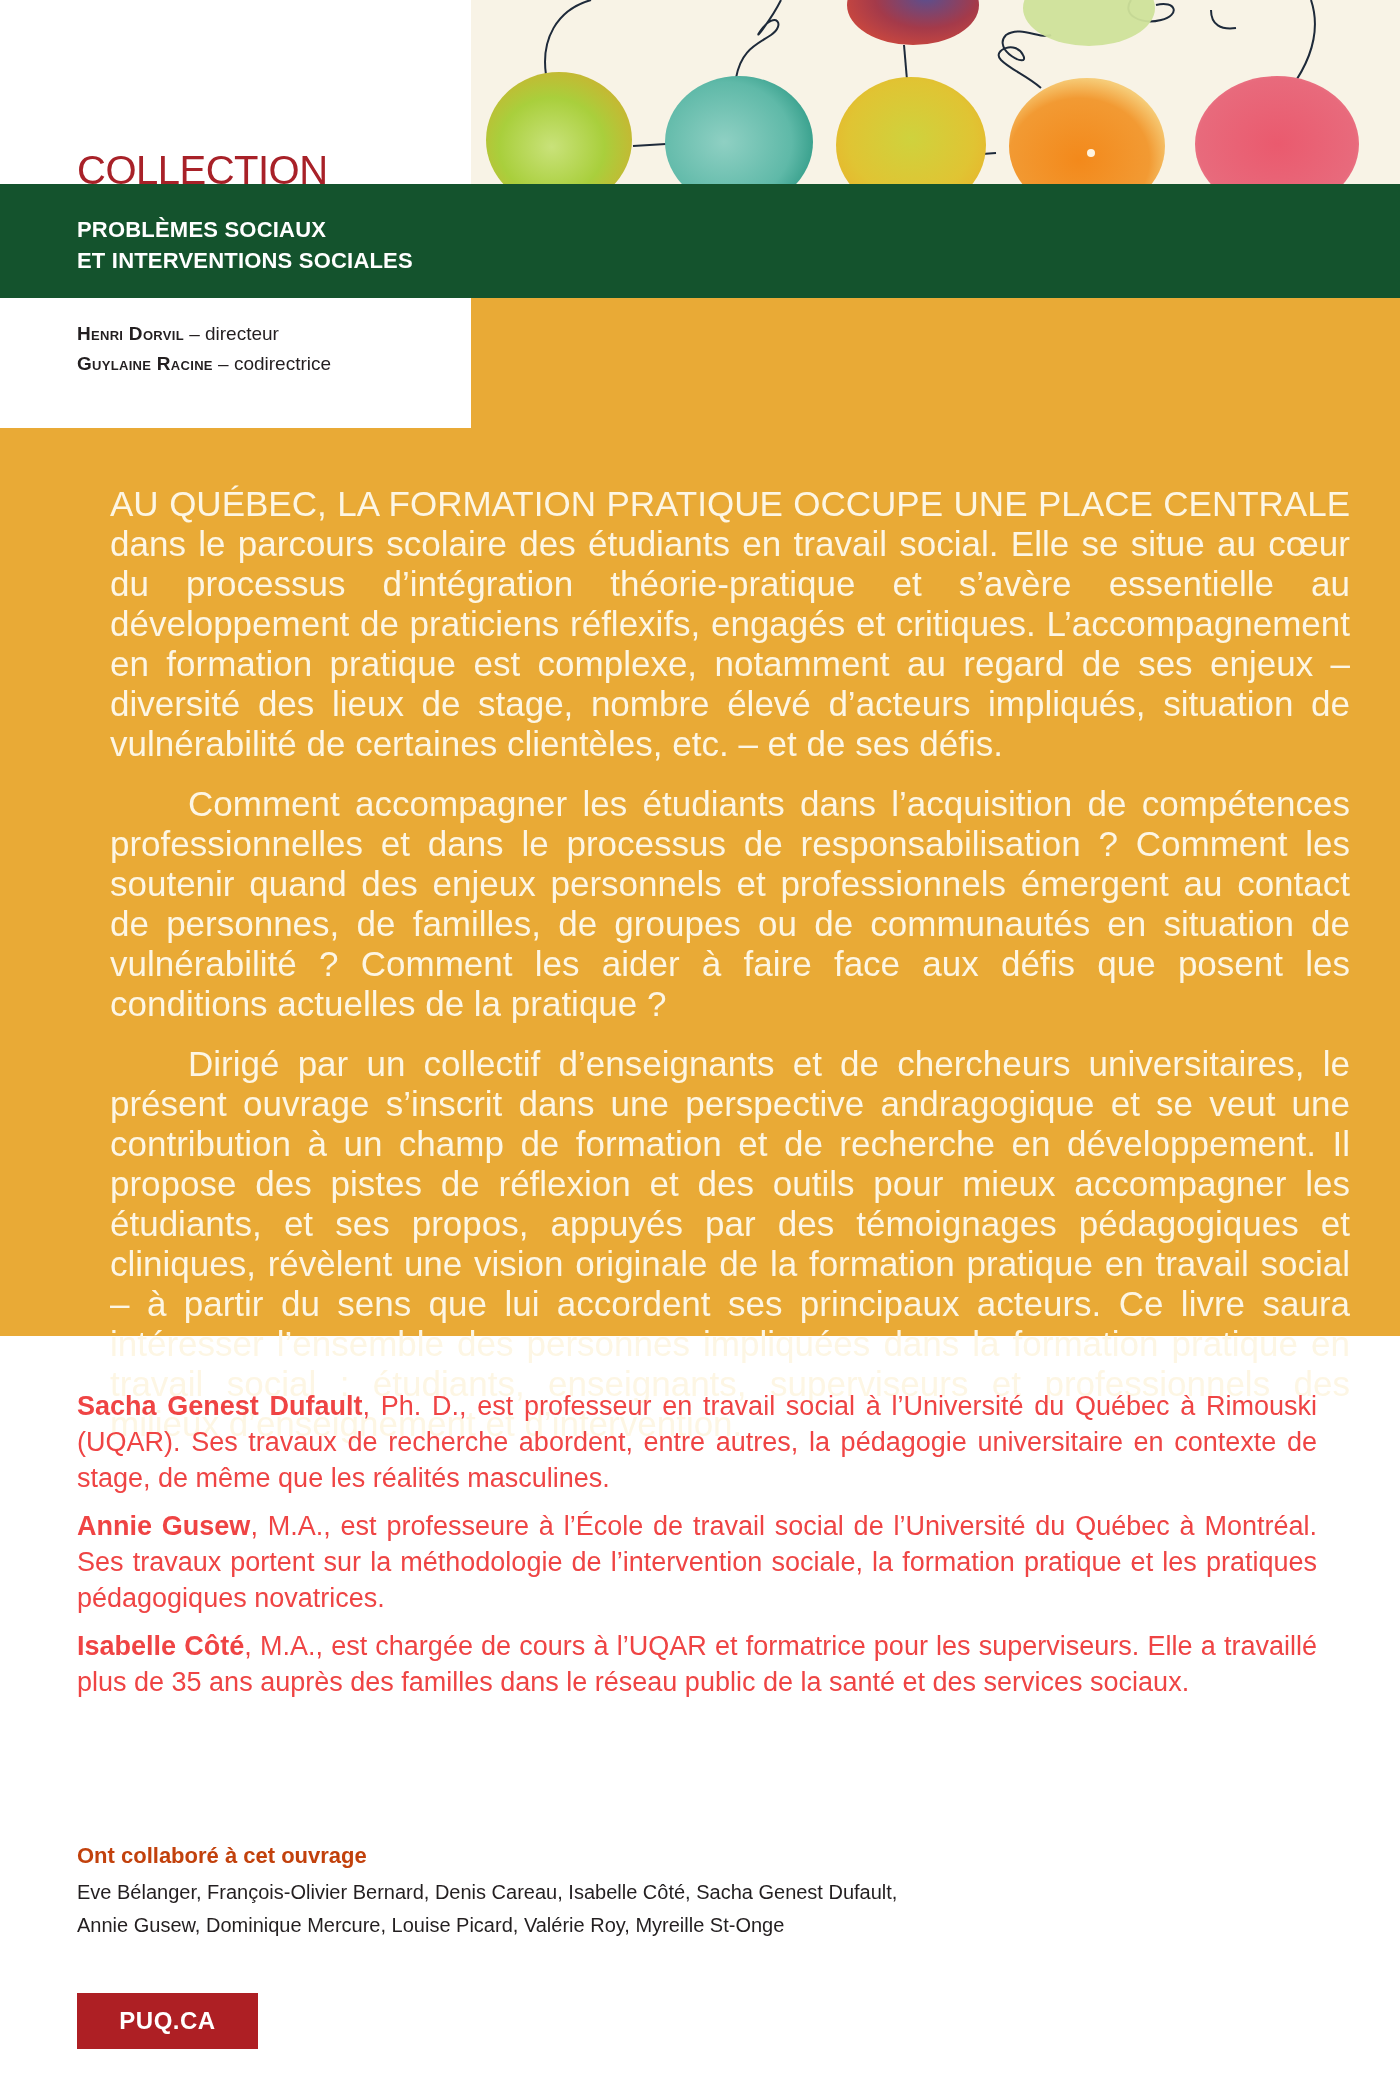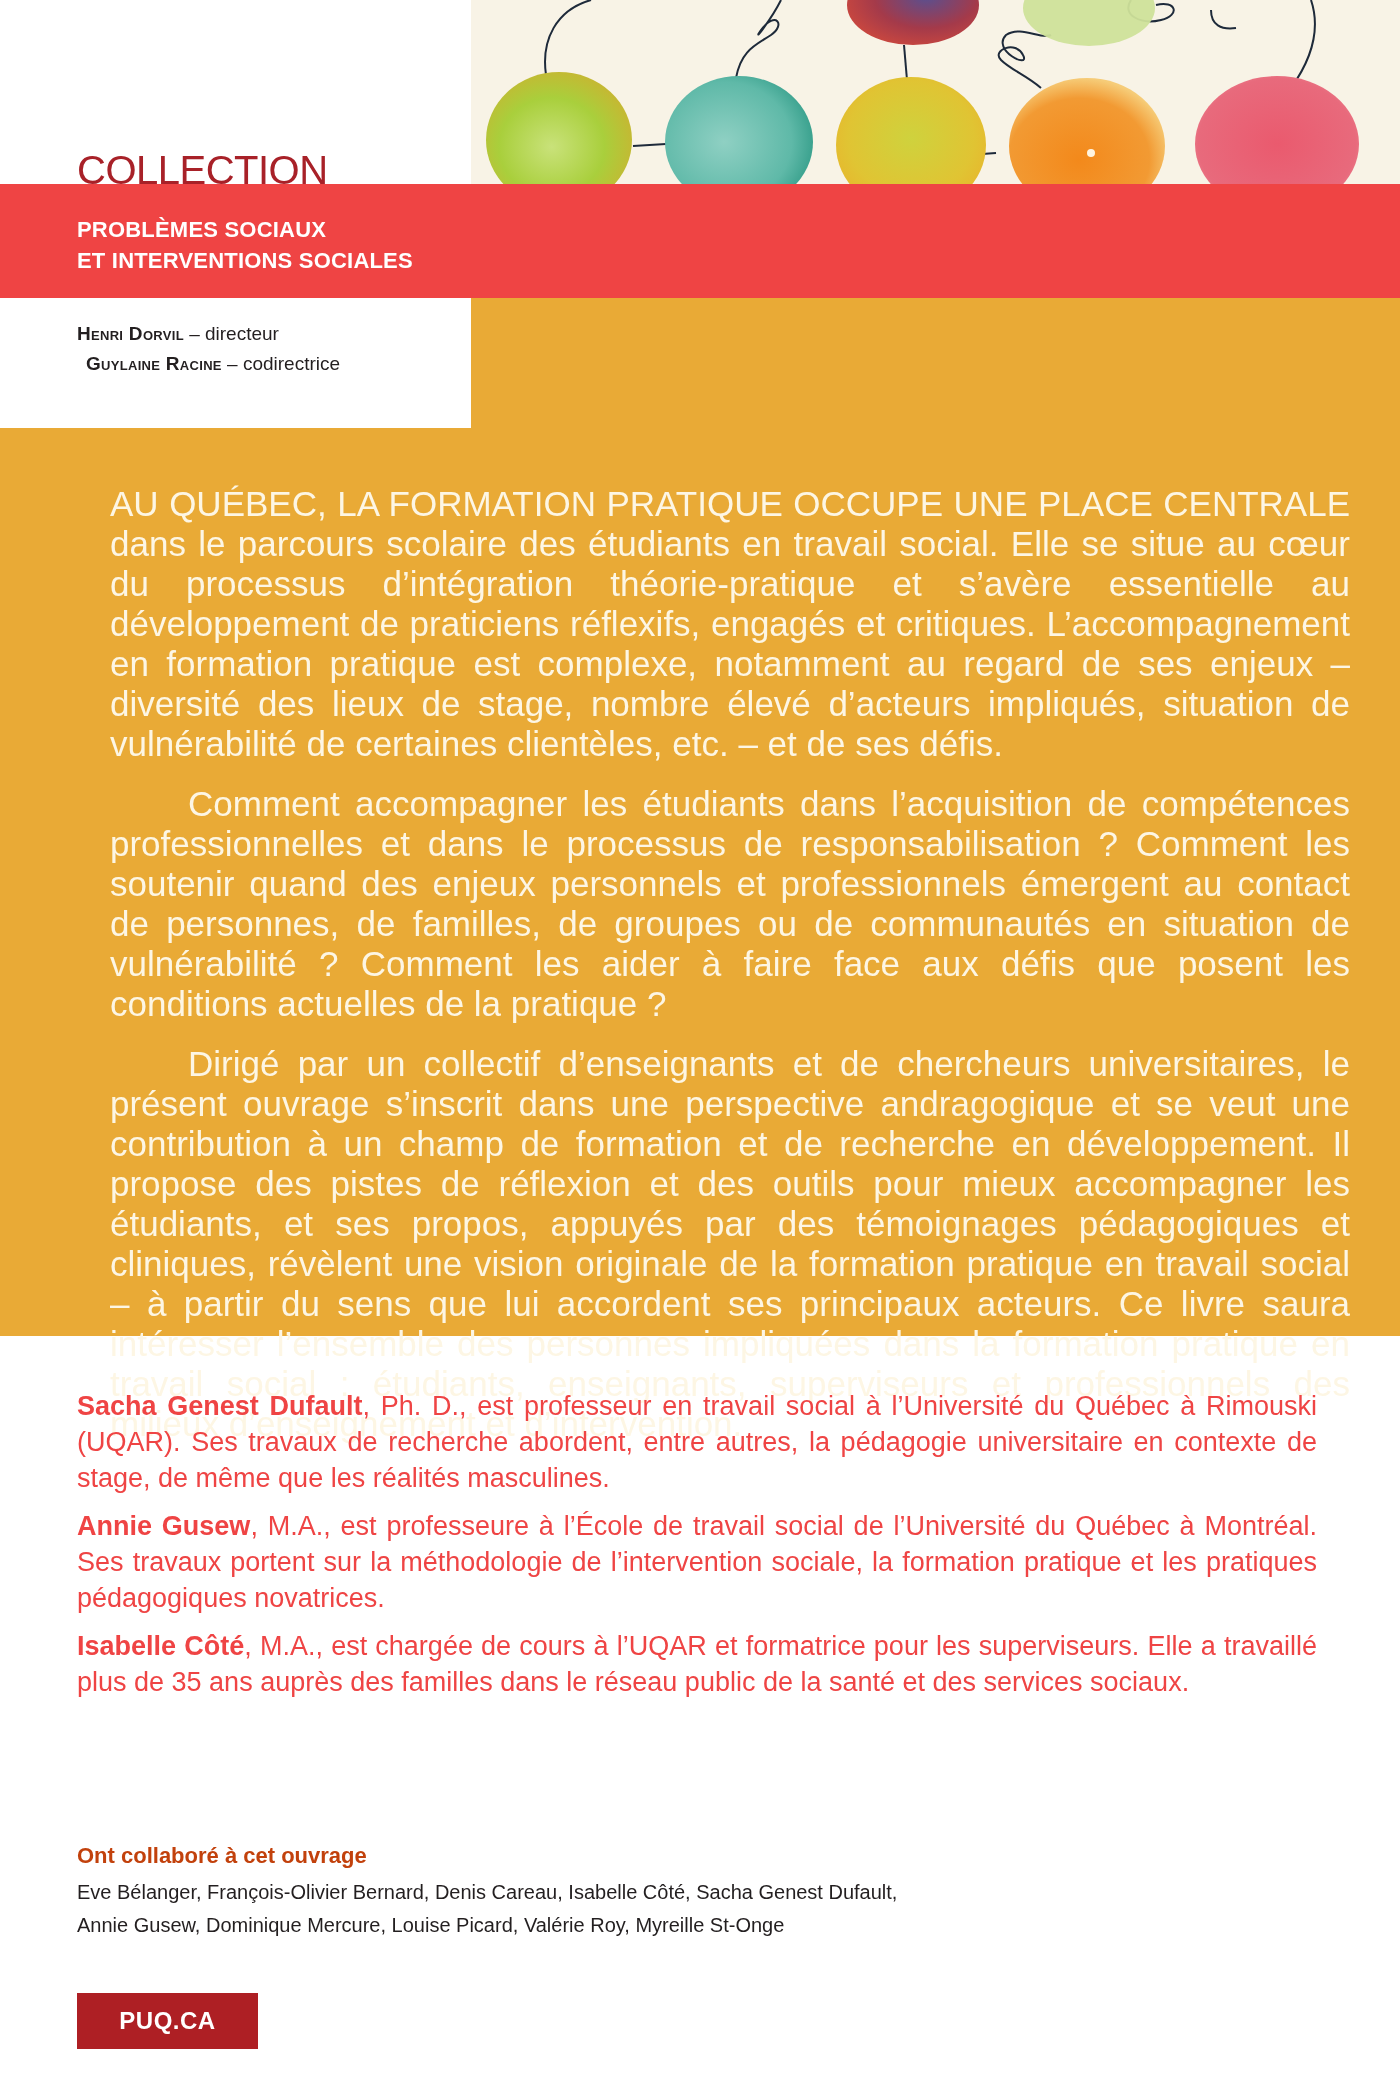--- a/index.html
+++ b/index.html
@@ -13,21 +13,21 @@
     .illustration svg { display: block; }
 
     .collection-word {
       position: absolute; left: 77px; top: 152px;
       font-size: 40px; line-height: 36px; letter-spacing: -0.5px;
       color: #a82128; font-weight: normal;
     }
 
     .red-band {
       position: absolute; left: 0; top: 184px; width: 1400px; height: 114px;
-      background: #ef4444;
+      background: #14532d;
     }
     .series-title {
       position: absolute; left: 77px; top: 30px;
       color: #ffffff; font-weight: bold; font-size: 22px; line-height: 31px;
       letter-spacing: 0.2px;
     }
     .series-title span { display: block; }
 
     .orange-area {
       position: absolute; left: 0; top: 298px; width: 1400px; height: 1038px;
@@ -35,21 +35,21 @@
     }
     .white-box {
       position: absolute; left: 0; top: 298px; width: 471px; height: 130px;
       background: #ffffff;
     }
     .director-line {
       position: absolute; left: 77px; font-size: 19px; line-height: 24px; color: #231f20;
     }
     .director-line .person { font-variant: small-caps; font-weight: bold; letter-spacing: 0.3px; }
     .director-line.l1 { top: 322px; }
-    .director-line.l2 { top: 352px; margin-left: 9px; }
+    .director-line.l2 { top: 352px; }
 
     .blurb {
       position: absolute; left: 77px; top: 484px; width: 1240px;
       color: #fdf6e4; font-size: 35px; line-height: 40px;
       text-align: justify;
       margin-left: 33px;
     }
     .blurb p { margin: 0 0 20px 0; }
     .blurb p.indent { text-indent: 78px; }
     .blurb p:last-child { margin-bottom: 0; }

